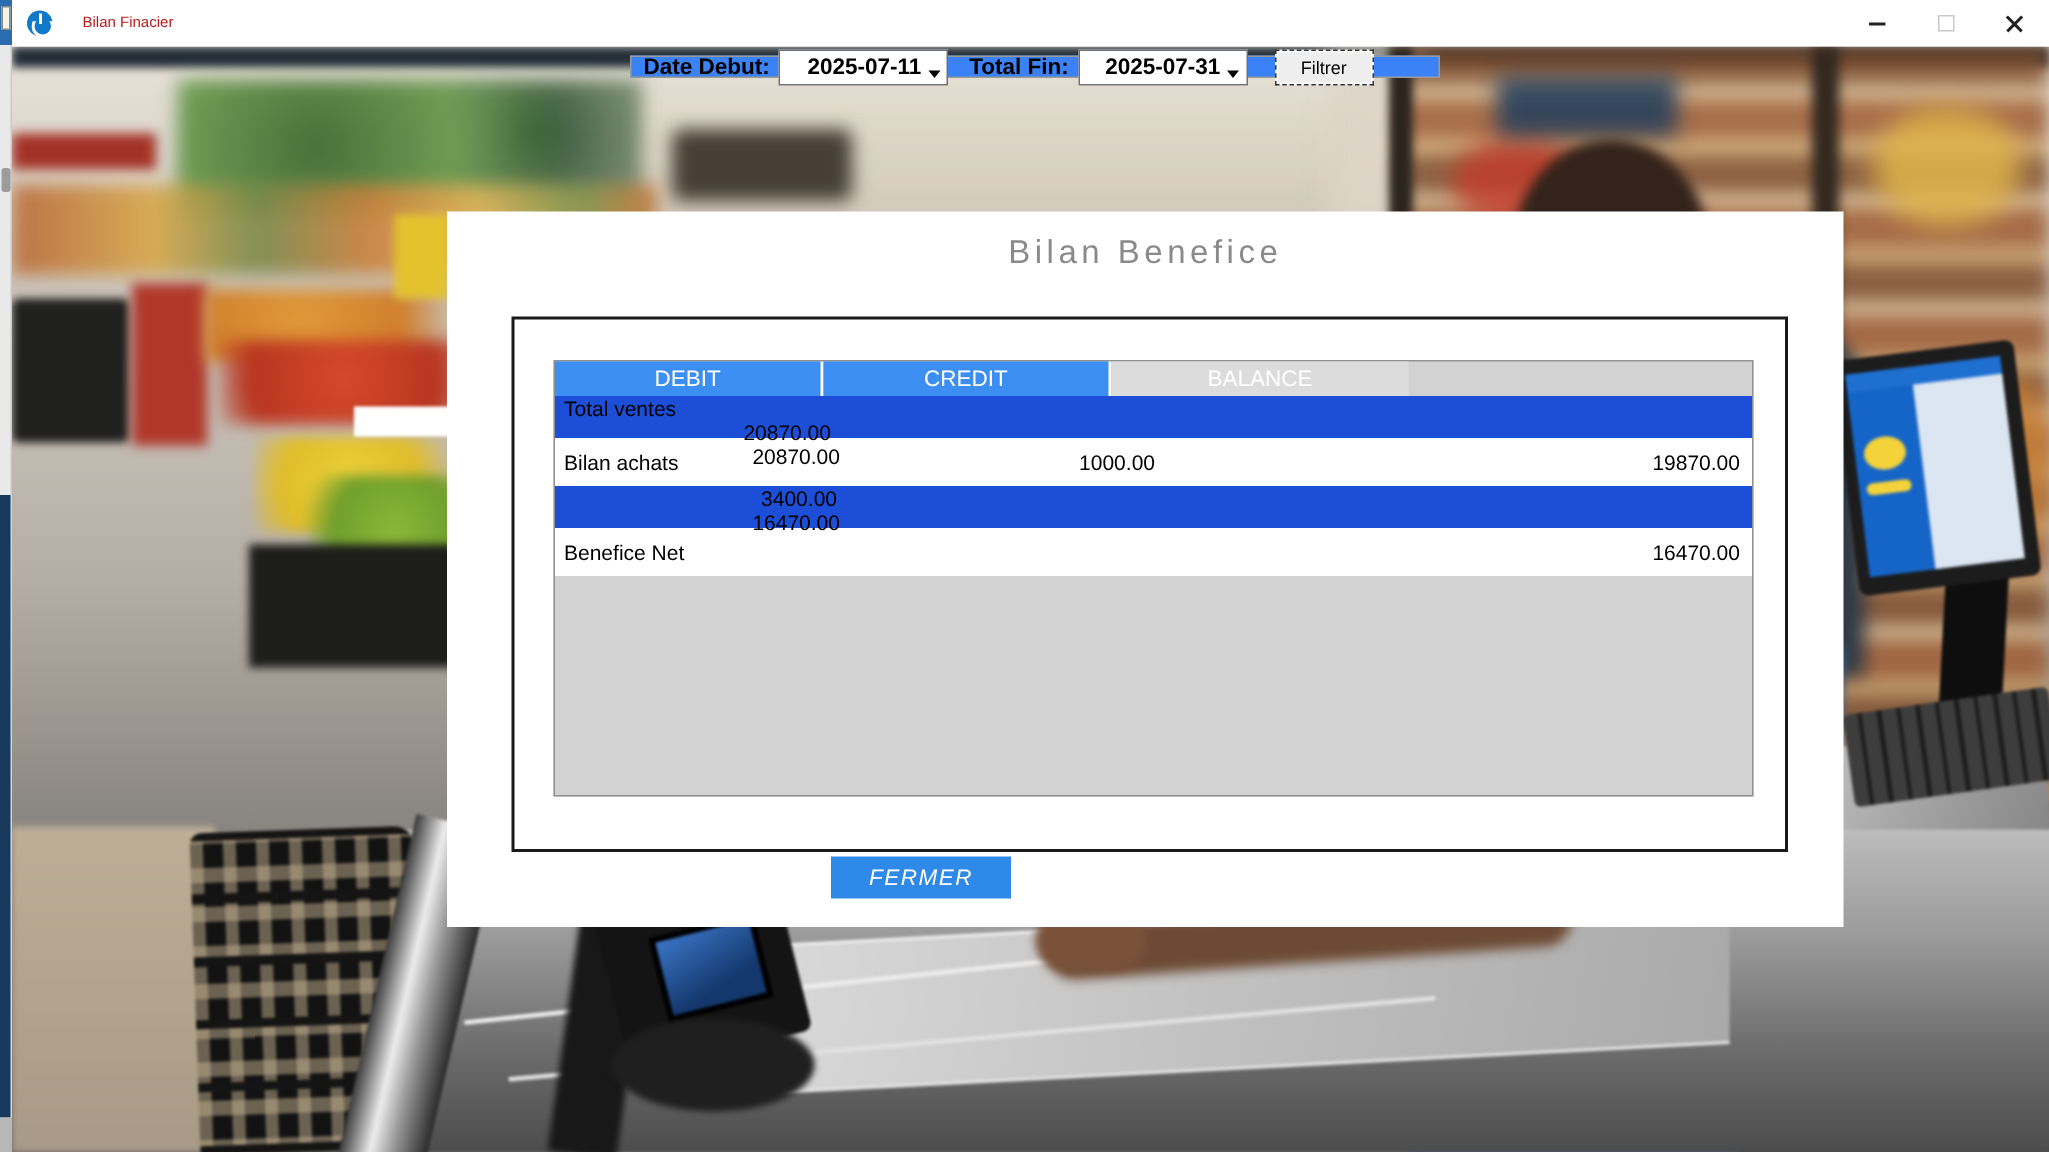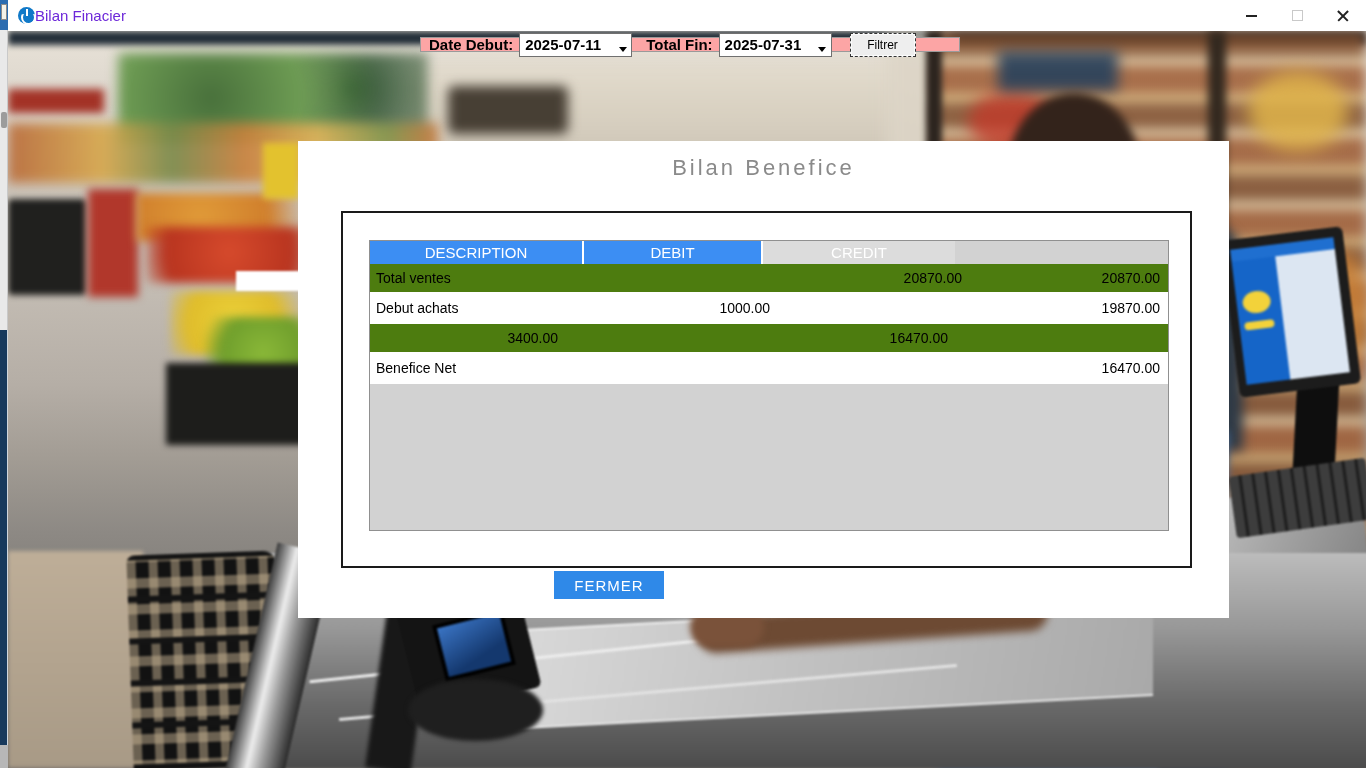--- a/index.html
+++ b/index.html
@@ -13,21 +13,21 @@
   .sliver-mid { position:absolute; left:0; top:30px; width:8px; height:300px; background:#e9e9e9; border-right:1px solid #c9c9c9; }
   .sliver-thumb { position:absolute; left:1px; top:112px; width:6px; height:16px; background:#9c9c9c; border-radius:2px; }
   .sliver-low { position:absolute; left:0; top:330px; width:8px; height:415px; background:#17395c; border-right:1px solid #cfd6dd; }
   .sliver-bot { position:absolute; left:0; top:745px; width:8px; height:23px; background:#b7b7b7; }
 
   
   .titlebar { position:absolute; left:8px; top:0; width:1358px; height:31px; background:#ffffff; z-index:50; display:flex; align-items:center; }
   .app-icon { width:17px; height:17px; margin-left:10px; border-radius:50%; background:#1079c8; position:relative; flex:0 0 auto; }
   .app-icon::before { content:""; position:absolute; left:3px; top:3px; width:11px; height:11px; border:2px solid #fff; border-radius:50%; clip-path:polygon(0 28%,100% 28%,100% 100%,0 100%); }
   .app-icon::after { content:""; position:absolute; left:7.5px; top:2px; width:2px; height:7px; background:#fff; }
-  .title-text { margin-left:0; font-size:15px; color:#6d28d9; }
+  .title-text { margin-left:20px; font-size:10px; color:#b91c1c; }
   .win-controls { margin-left:auto; display:flex; height:31px; }
   .win-btn { width:46px; height:31px; display:flex; align-items:center; justify-content:center; position:relative; }
   .ic-min { width:11px; height:2px; background:#222; }
   .ic-max { width:11px; height:11px; border:1px solid #c9c9c9; }
   .ic-close { width:12px; height:12px; position:relative; }
   .ic-close::before,.ic-close::after { content:""; position:absolute; left:-1px; top:5px; width:14px; height:1.6px; background:#222; }
   .ic-close::before { transform:rotate(45deg); }
   .ic-close::after { transform:rotate(-45deg); }
 
   
@@ -89,49 +89,49 @@
   .mon-logo { position:absolute; left:6px; top:44px; width:28px; height:22px; background:#f3d23a; border-radius:50%; }
   .mon-logo2 { position:absolute; left:5px; top:74px; width:30px; height:8px; background:#f3d23a; border-radius:4px; }
   .monitor-stand { left:1286px; top:348px; width:42px; height:130px; background:#0e0e0e; transform:rotate(3deg); filter:blur(1px); }
   .keyboard { left:1224px; top:436px; width:138px; height:62px; transform:rotate(-8deg); filter:blur(1px);
       background-color:#242424;
       background-image:repeating-linear-gradient(90deg,#3d3d3d 0 10px,#1d1d1d 10px 13px), repeating-linear-gradient(0deg, rgba(70,70,70,.8) 0 10px, rgba(20,20,20,.9) 10px 14px);
       border-radius:4px; }
   .right-bottom-dark { left:1150px; top:600px; width:208px; height:137px; background:#3d3d3d; filter:blur(2px); }
 
   
-  .toolbar { position:absolute; left:420px; top:37px; width:540px; height:15px; z-index:40; background:#fca5a5; border:1px solid #9a9a9a; display:flex; align-items:center; padding:0 8px; }
+  .toolbar { position:absolute; left:420px; top:37px; width:540px; height:15px; z-index:40; background:#3b82f6; border:1px solid #9a9a9a; display:flex; align-items:center; padding:0 8px;text-align:right; }
   .tb-label { font-weight:bold; font-size:15px; color:#000; white-space:nowrap; }
   .combo { display:flex; align-items:stretch; background:#fff; border:1px solid #707070; height:24px; margin-left:6px; }
   .combo-value { width:94px; font-weight:bold; font-size:15px; color:#000; padding:2px 0 0 5px; }
   .combo-arrow { width:17px; display:flex; align-items:flex-end; justify-content:center; padding-bottom:4px; }
   .combo-arrow::after { content:""; width:0; height:0; border-left:4px solid transparent; border-right:4px solid transparent; border-top:5px solid #000; }
   .tb-gap { width:14px; }
   .filter-btn { margin-left:18px; width:66px; height:24px; background:#eeeeee; border:1px dashed #333; box-shadow:inset 0 0 0 1px #fafafa; font-size:12px; color:#000; display:flex; align-items:center; justify-content:center; }
 
   
   .panel { position:absolute; left:298px; top:141px; width:931px; height:477px; background:#ffffff; z-index:30; }
   .panel-title { position:absolute; left:0; top:14px; width:100%; text-align:center; font-size:22px; color:#8a8a8a; letter-spacing:3px; }
   .table-box { position:absolute; left:43px; top:70px; width:851px; height:357px; border:2px solid #1a1a1a; background:#fff; }
   .grid { position:absolute; left:26px; top:27px; width:800px; border:1px solid #909090; background:#d2d2d2; }
   .grid-header { display:flex; height:23px; }
   .gh-cell { height:23px; display:flex; align-items:center; justify-content:center; color:#fff; font-size:15px; background:#3c8ef3; border-right:2px solid #fff; }
   .gh-cell:last-child { border-right:none; background:#dcdcdc; }
   .gh-desc { width:214px; } .gh-debit { width:179px; } .gh-credit { width:192px; } .gh-bal { width:198px; }
   .grid-row { display:flex; height:30px; border-bottom:2px solid #fff; font-size:14px; color:#000; }
-  .row-blue { background:#4d7c0f; }
+  .row-blue { background:#1d4ed8;flex-direction:column; }
   .row-white { background:#ffffff; }
   .gc { display:flex; align-items:center; }
   .gc-desc { width:212px; padding-left:6px; }
   .gc-debit { width:196px; justify-content:flex-end; padding-right:8px; }
   .gc-credit { width:192px; justify-content:flex-end; padding-right:8px; }
   .gc-bal { width:198px; justify-content:flex-end; padding-right:8px; }
   .grid-filler { height:146px; background:#d2d2d2; }
   .btn { position:absolute; top:430px; height:28px; background:#2f89e8; color:#fff; font-size:15px; letter-spacing:1px; display:flex; align-items:center; justify-content:center; cursor:pointer; }
-  .btn-fermer { left:256px; width:110px; }
+  .btn-fermer { left:256px; width:120px;font-style:italic; }
   .btn-export { left:462px; width:158px; }
 </style>
 </head>
 <body>
 
 <div class="stage">
 
   <div class="left-sliver">
     <div class="sliver-top"></div>
     <div class="sliver-doc"></div>
@@ -225,32 +225,32 @@
     </div>
     <div class="filter-btn">Filtrer</div>
   </div>
 
   <div class="panel">
     <div class="panel-title">Bilan Benefice</div>
 
     <div class="table-box">
       <div class="grid">
         <div class="grid-header">
-          <div class="gh-cell gh-desc">DESCRIPTION</div>
           <div class="gh-cell gh-debit">DEBIT</div>
           <div class="gh-cell gh-credit">CREDIT</div>
+          <div class="gh-cell gh-bal">BALANCE</div>
         </div>
         <div class="grid-row row-blue">
           <div class="gc gc-desc">Total ventes</div>
           <div class="gc gc-debit"></div>
           <div class="gc gc-credit">20870.00</div>
           <div class="gc gc-bal">20870.00</div>
         </div>
         <div class="grid-row row-white">
-          <div class="gc gc-desc">Debut achats</div>
+          <div class="gc gc-desc">Bilan achats</div>
           <div class="gc gc-debit">1000.00</div>
           <div class="gc gc-credit"></div>
           <div class="gc gc-bal">19870.00</div>
         </div>
         <div class="grid-row row-blue">
           <div class="gc gc-debit">3400.00</div>
           <div class="gc gc-credit"></div>
           <div class="gc gc-bal">16470.00</div>
         </div>
         <div class="grid-row row-white">

